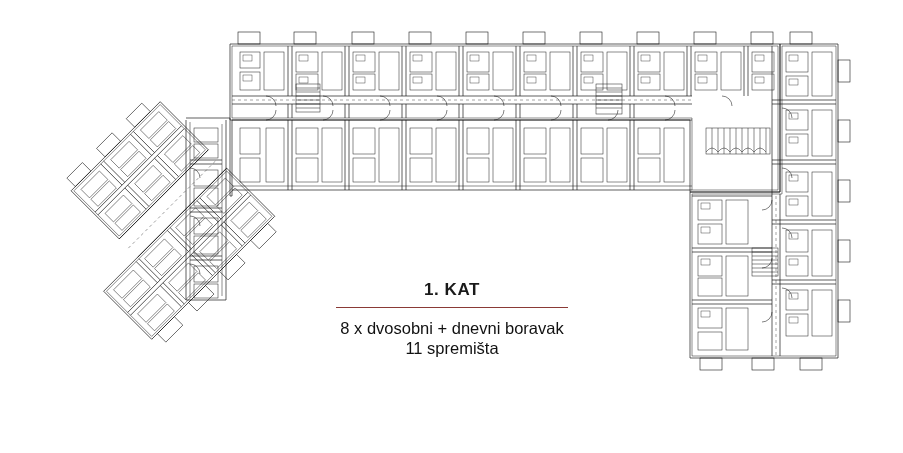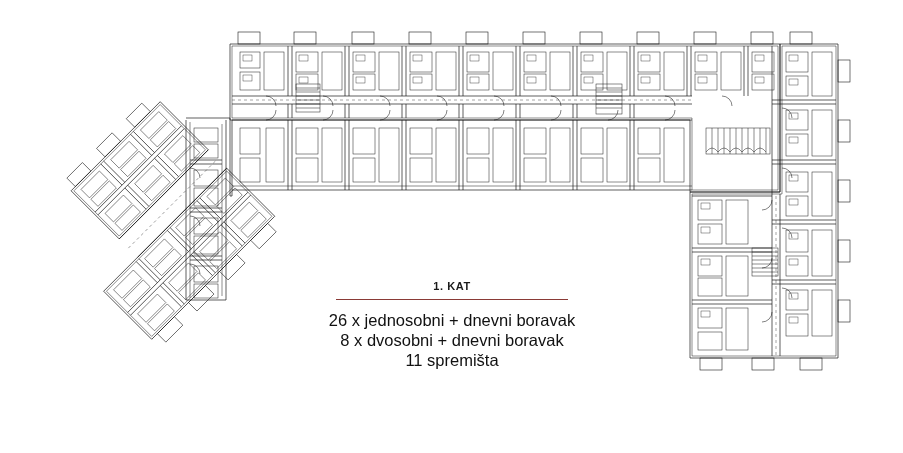--- a/index.html
+++ b/index.html
@@ -22,21 +22,21 @@
   }
   .legend {
     position: absolute;
     left: 268px;
     top: 280px;
     width: 368px;
     text-align: center;
     color: #1a1a1a;
   }
   .legend-title {
-    font-size: 11px;
+    font-size: 17px;
     font-weight: bold;
     letter-spacing: 0.6px;
     margin: 0 0 7px 0;
   }
   .legend-rule {
     width: 232px;
     height: 1px;
     background: #8a3a36;
     margin: 0 auto 10px auto;
   }
@@ -466,17 +466,16 @@
         <rect x="108" y="258" width="24" height="12"></rect>
         <rect x="152" y="258" width="24" height="12"></rect>
       </g>
 
     </g>
   </svg>
 
   <div class="legend">
     <p class="legend-title">1. KAT</p>
     <div class="legend-rule"></div>
-    <p class="legend-line">26 x jednosobni + dnevni boravak</p>
     <p class="legend-line">8 x dvosobni + dnevni boravak</p>
     <p class="legend-line">11 spremišta</p>
   </div>
 </div>
 
 </body></html>

